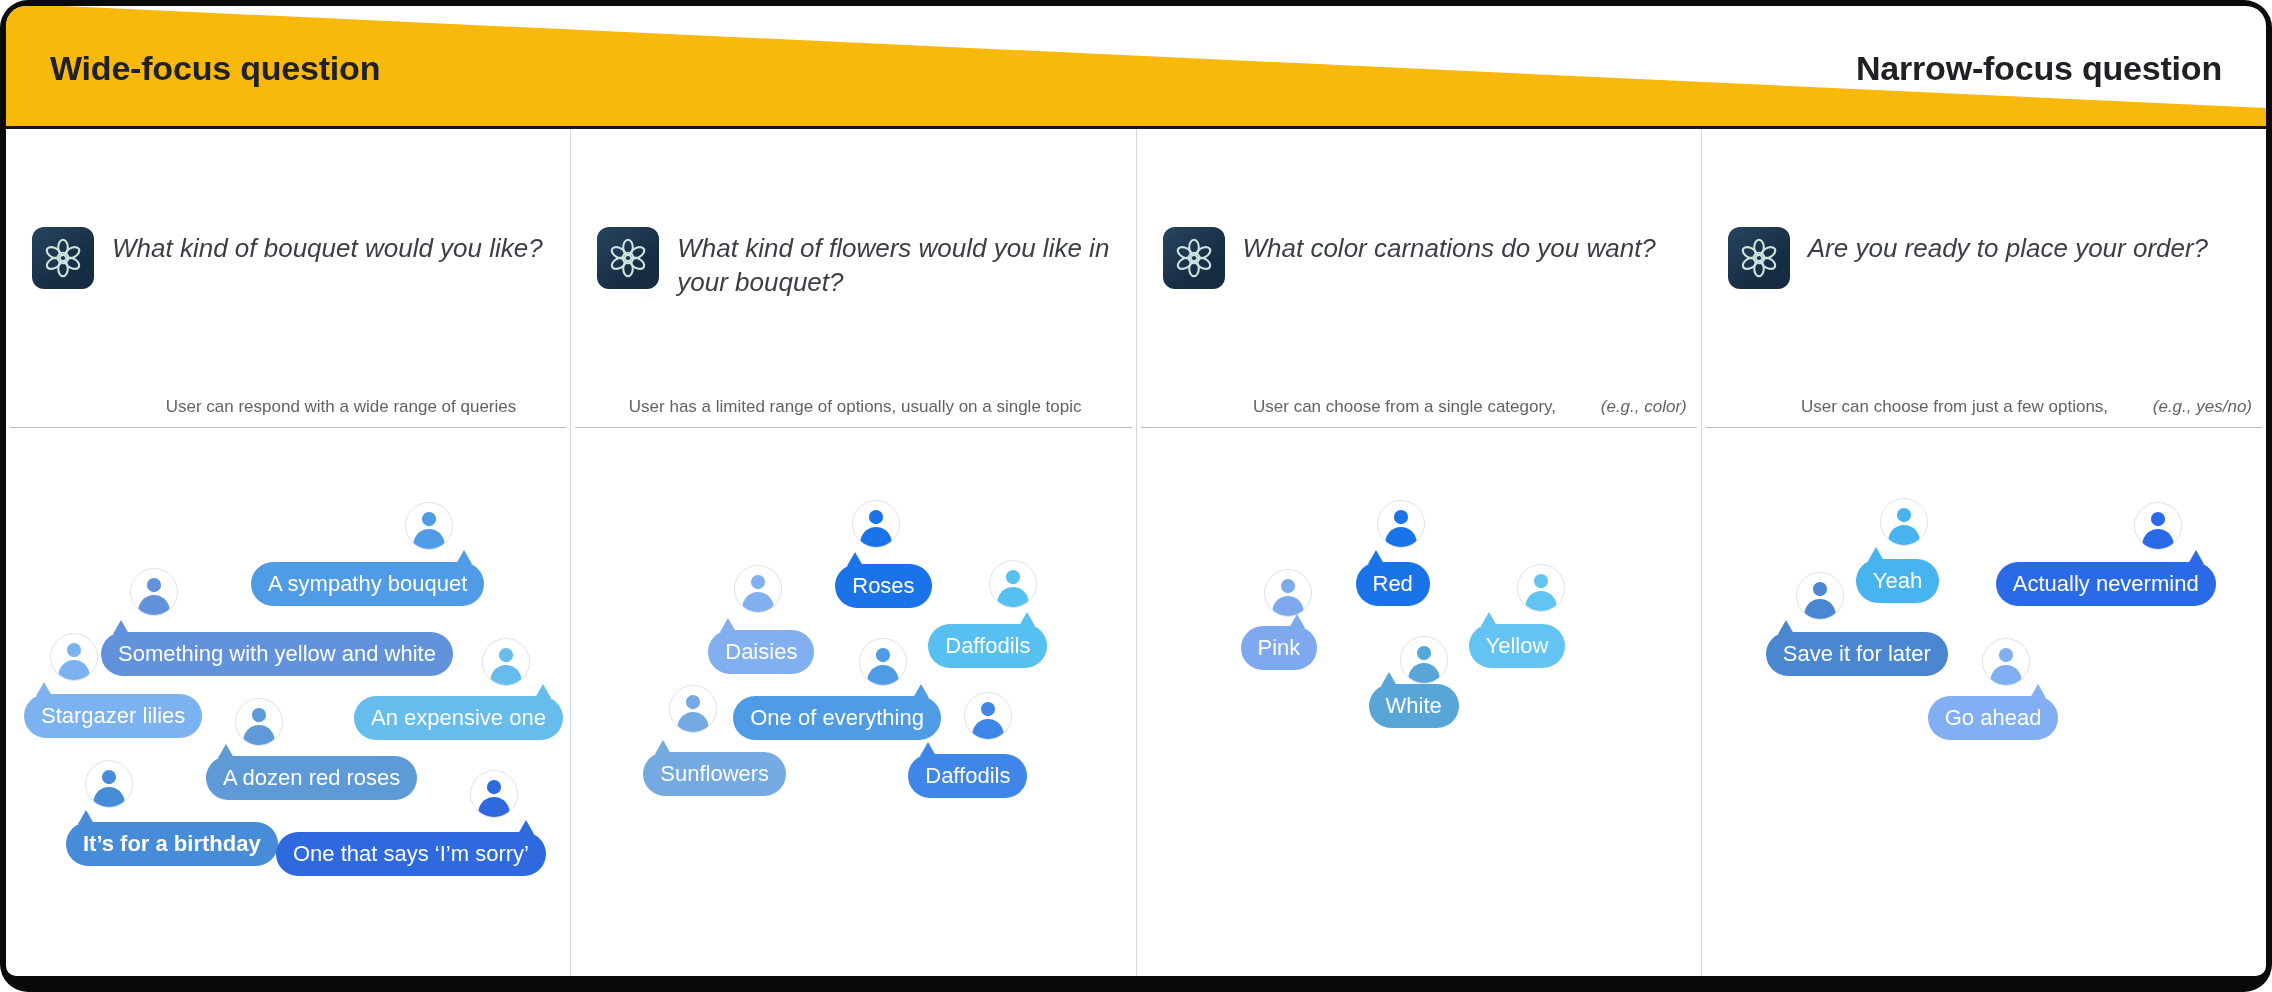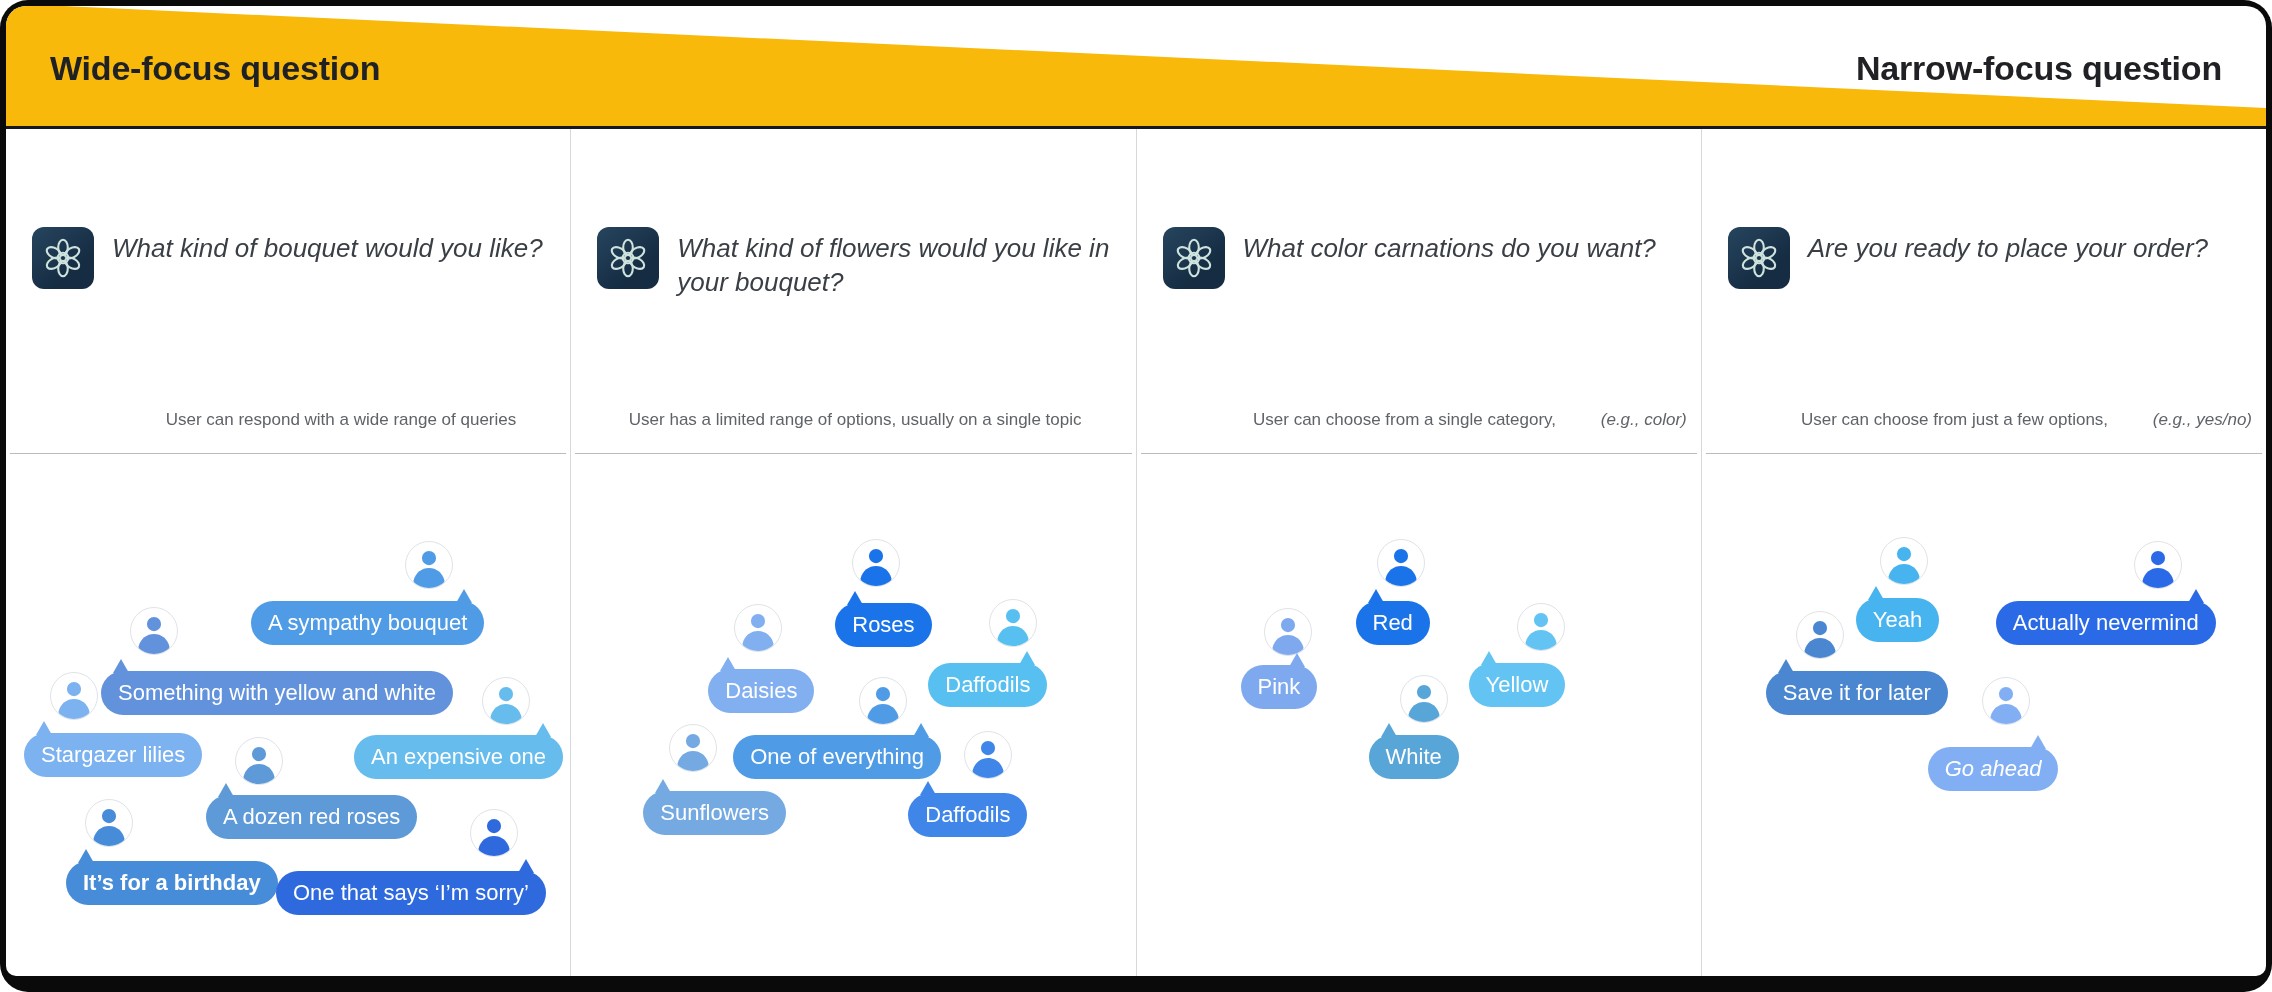--- a/index.html
+++ b/index.html
@@ -8,21 +8,21 @@
 
   
   .band{position:relative;height:120px;flex:0 0 auto;border-bottom:3px solid #17181a;}
   .band svg{position:absolute;left:0;top:0;width:100%;height:100%;}
   .band-label{position:absolute;top:52%;transform:translateY(-50%);font-size:34px;font-weight:700;color:#202124;letter-spacing:-0.2px;}
   .band-label.left{left:44px;}
   .band-label.right{right:44px;}
 
   
   .columns{flex:1;display:flex;}
-  .column{flex:1;display:flex;flex-direction:column;padding-top:98px;box-sizing:border-box;min-width:0;gap:13px;}
+  .column{flex:1;display:flex;flex-direction:column;padding-top:98px;box-sizing:border-box;min-width:0;}
   .column + .column{border-left:1px solid #d5d9dd;}
 
   .bot-row{height:80px;margin:0 24px 0 26px;display:flex;align-items:flex-start;gap:18px;}
   .bot-tile{flex:0 0 auto;width:62px;height:62px;border-radius:12px;background:linear-gradient(140deg,#27455f 0%,#152c42 70%);display:flex;align-items:center;justify-content:center;}
   .bot-tile svg{width:46px;height:46px;}
   .question{font-style:italic;font-size:26px;line-height:1.32;color:#3a3f45;max-width:440px;padding-top:4px;}
 
   .caption{margin-top:90px;text-align:right;padding:0 14px;font-size:17px;color:#5f6368;height:24px;white-space:nowrap;overflow:hidden;}
   .caption em{font-style:italic;margin-left:40px;}
   .cap-divider{margin:6px 4px 0 4px;border:none;border-top:1.5px solid #b7bcc2;height:0;}
@@ -230,21 +230,21 @@
                 <path d="M12 13.6c-3.8 0-7 2.5-8 6.4v4h16v-4c-1-3.9-4.2-6.4-8-6.4z" fill="#63c3f2"></path>
               </svg>
             </div>
             <div class="bubble t-tl" style="--c: #63c3f2; left: 332px; top: 160px;">Yellow</div>
             <div class="avatar" style="left: 263px; top: 172px;">
               <svg viewBox="0 0 24 24">
                 <circle cx="12" cy="8.4" r="3.7" fill="#58a5d8"></circle>
                 <path d="M12 13.6c-3.8 0-7 2.5-8 6.4v4h16v-4c-1-3.9-4.2-6.4-8-6.4z" fill="#58a5d8"></path>
               </svg>
             </div>
-            <div class="bubble t-tl" style="--c: #58a5d8; left: 232px; top: 232px;">White</div>
+            <div class="bubble t-tl" style="--c: #58a5d8; left: 232px; top: 220px;">White</div>
           </div>
       </div>
 
       <div class="column">
         <div class="bot-row">
           <div class="bot-tile">
             <svg viewBox="0 0 48 48">
                 <g fill="none" stroke="#cfe3de" stroke-width="2.2">
                   <circle cx="24" cy="24" r="5.5"></circle>
                   <ellipse cx="24" cy="13" rx="5" ry="8"></ellipse>
@@ -281,19 +281,19 @@
                 <path d="M12 13.6c-3.8 0-7 2.5-8 6.4v4h16v-4c-1-3.9-4.2-6.4-8-6.4z" fill="#4a87d0"></path>
               </svg>
             </div>
             <div class="bubble t-tl" style="--c: #4a87d0; left: 64px; top: 168px;">Save it for later</div>
             <div class="avatar" style="left: 280px; top: 174px;">
               <svg viewBox="0 0 24 24">
                 <circle cx="12" cy="8.4" r="3.7" fill="#82aff4"></circle>
                 <path d="M12 13.6c-3.8 0-7 2.5-8 6.4v4h16v-4c-1-3.9-4.2-6.4-8-6.4z" fill="#82aff4"></path>
               </svg>
             </div>
-            <div class="bubble t-tr" style="--c: #82aff4; left: 226px; top: 244px; font-style: italic;">Go ahead</div>
+            <div class="bubble t-tr" style="--c: #82aff4; left: 226px; top: 232px;">Go ahead</div>
           </div>
       </div>
 
     </div>
   </div>
 </div>
 
 </body></html>

